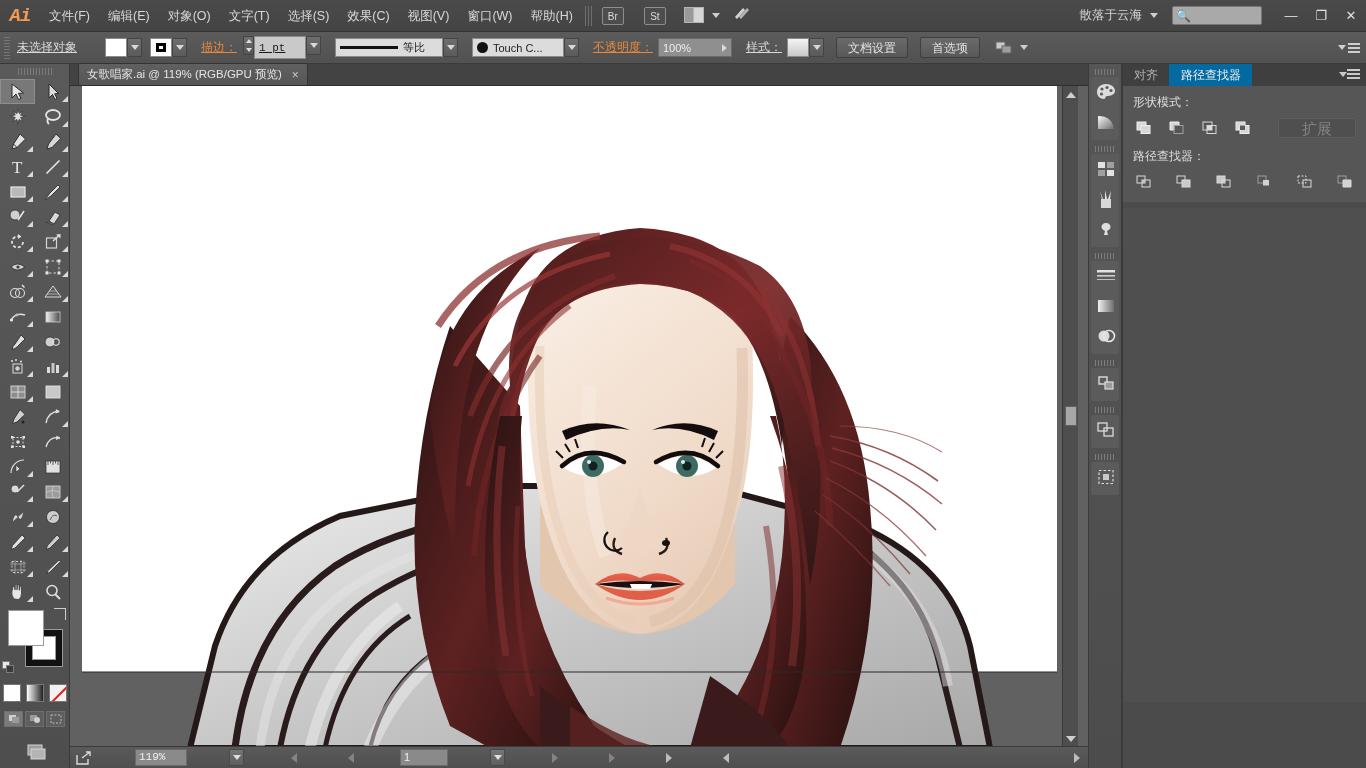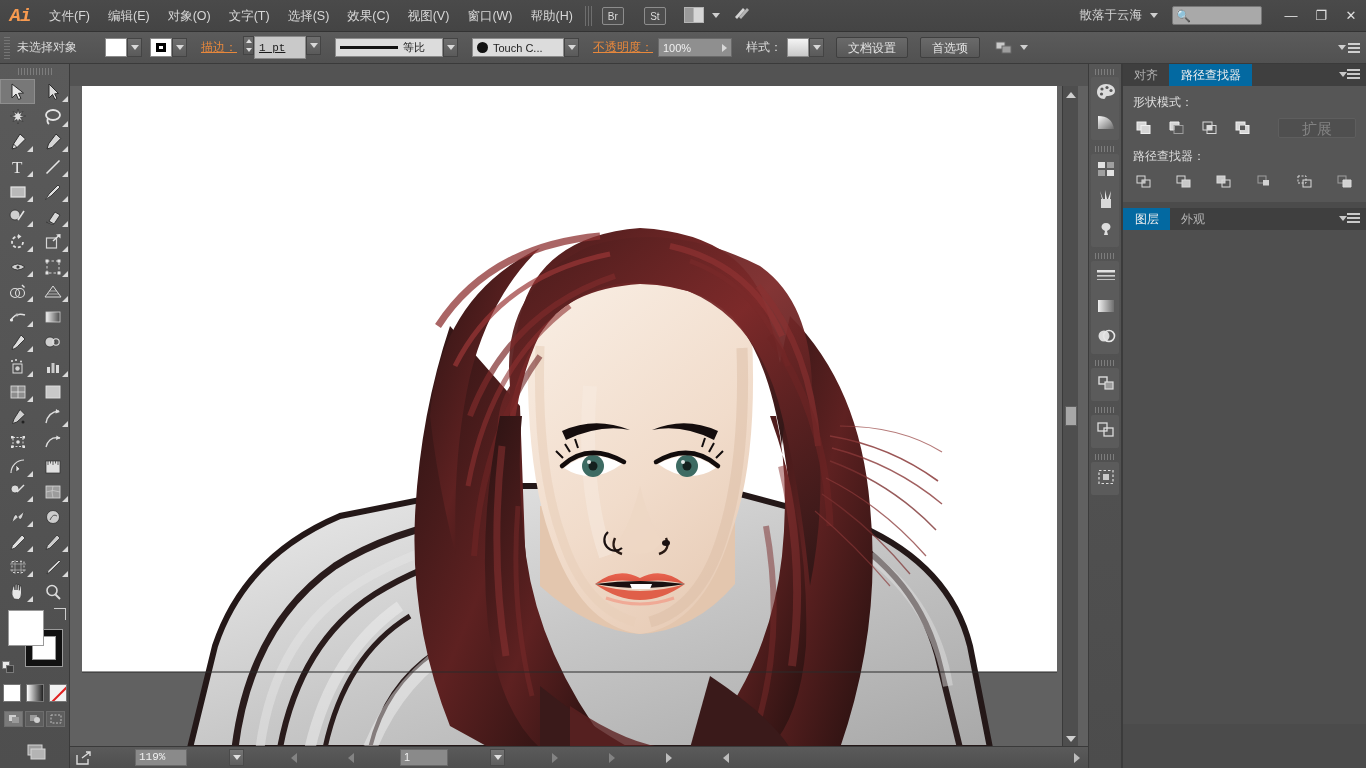--- a/index.html
+++ b/index.html
@@ -69,21 +69,21 @@
     position: absolute; left: 0; top: 32px; width: 1366px; height: 32px;
     background: linear-gradient(#5b5b5b, #515151);
     border-bottom: 1px solid #3a3a3a;
     display: flex; align-items: center; padding-left: 4px;
   }
   .cb-grip {
     width: 6px; height: 22px;
     background: repeating-linear-gradient(#757575 0 1px, transparent 1px 3px);
     margin-right: 7px;
   }
-  .cb-label { font-size: 12px; color: #d9d9d9; white-space: nowrap; }
+  .cb-label { font-size: 12px; color: #d9d9d9; white-space: nowrap; text-decoration: underline; }
   .cb-label.orange { color: #e8883c; text-decoration: underline; }
   .cb-sep { width: 14px; }
   .swatch-white { width: 22px; height: 19px; background: #fff; border: 1px solid #8a8a8a; }
   .swatch-stroke {
     width: 22px; height: 19px; background: #ffffff; border: 1px solid #8a8a8a;
     display: flex; align-items: center; justify-content: center;
   }
   .swatch-stroke i { width: 10px; height: 9px; background: #fff; border: 3px solid #000; display:block; }
   .dd-arrow {
     width: 15px; height: 19px; background: linear-gradient(#6e6e6e,#5a5a5a);
@@ -754,20 +754,26 @@
     </div>
 
     <div class="screenmode">
       <svg width="30" height="22" viewBox="0 0 30 22">
         <rect x="8" y="4" width="14" height="10" fill="#9c9c9c" stroke="#d4d4d4" stroke-width="1"></rect>
         <rect x="11" y="8" width="14" height="10" fill="#b4b4b4" stroke="#d4d4d4" stroke-width="1"></rect>
       </svg>
     </div>
   </div>
 
+  <div class="tabbar">
+    <div class="doc-tab">
+      <span>女歌唱家.ai @ 119% (RGB/GPU 预览)</span>
+      <span class="close-x">×</span>
+    </div>
+  </div>
 
   <div class="canvas-wrap">
     <div class="artboard-white"></div>
 
     <svg class="art-svg" viewBox="0 0 1018 662">
       <defs>
         <clipPath id="clipArt">
             <rect x="12" y="0" width="975" height="662"></rect>
           </clipPath>
         <linearGradient id="skinG" x1="0.3" y1="0" x2="0.8" y2="1">
@@ -1082,30 +1088,20 @@
           <svg width="18" height="16" viewBox="0 0 18 16">
             <rect x="2" y="2" width="8" height="7" fill="none" stroke="#9e9e9e" stroke-width="1"></rect>
             <path d="M7 6 L15 6 L15 13 L7 13 Z" fill="#d2d2d2" stroke="#dadada" stroke-width="1"></path>
           </svg>
         </div>
       </div>
     </div>
 
     <div class="panel-divider"></div>
 
-    <div class="ptabs">
-      <div class="ptab active">图层</div>
-      <div class="ptab">外观</div>
-      <div class="ptab-menu">
-        <span class="cr"></span>
-          <i></i>
-          <i></i>
-          <i></i>
-      </div>
-    </div>
     <div style="height:494px;background:#4f4f4f;"></div>
   </div>
 
   <div class="statusbar">
     <div class="sb-share">
       <svg width="16" height="14" viewBox="0 0 16 14">
         <path d="M1 4 L1 13 L12 13 L12 8" fill="none" stroke="#dcdcdc" stroke-width="1.4"></path>
         <path d="M6 7 L14 1 M10 1 L14 1 L14 5" fill="none" stroke="#dcdcdc" stroke-width="1.4"></path>
       </svg>
     </div>

